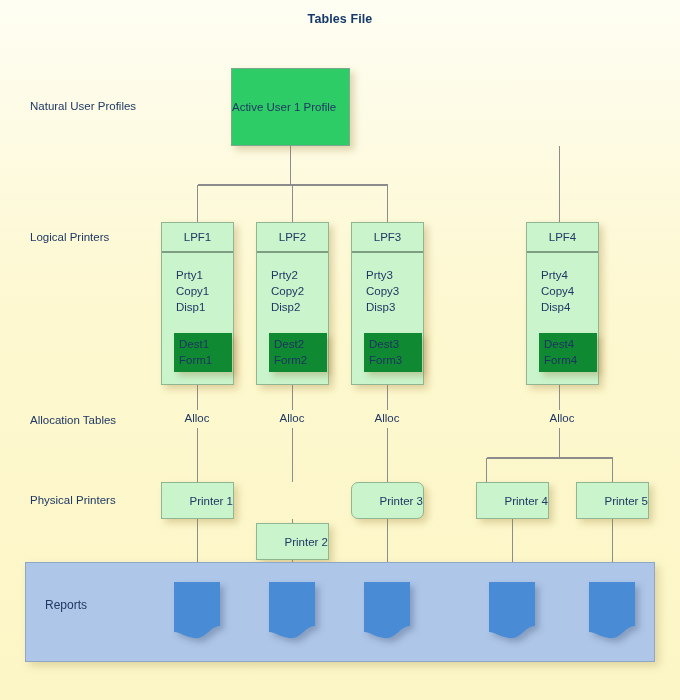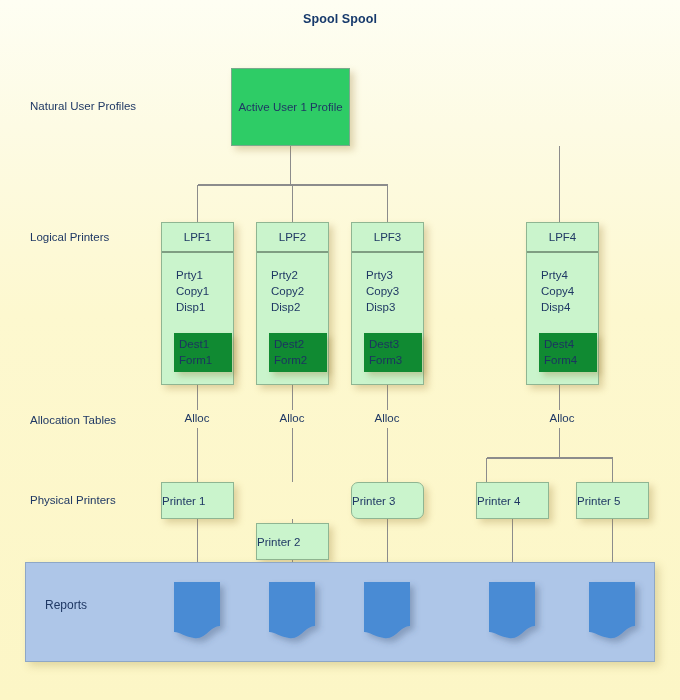--- a/index.html
+++ b/index.html
@@ -56,21 +56,21 @@
     box-shadow: 4px 4px 7px rgba(160,130,60,0.33);
   }
 
   
   .profile-box {
     position: absolute;
     background: #2ECC66;
     border: 1px solid #7aa98c;
     display: flex;
     align-items: center;
-    justify-content: center;
+    justify-content: flex-start;
     font-size: 11.5px;
     color: #1f3864;
     box-sizing: border-box;
   }
 
   
   .lpf-box {
     position: absolute;
     background: #CAF4CC;
     border: 1px solid #8fb592;
@@ -125,21 +125,21 @@
     white-space: nowrap;
   }
 
   
   .printer-box {
     position: absolute;
     background: #CAF4CC;
     border: 1px solid #8fb592;
     display: flex;
     align-items: center;
-    justify-content: flex-start;
+    justify-content: flex-end;
     font-size: 11.5px;
     color: #1f3864;
     box-sizing: border-box;
   }
 
   
   .reports-band {
     position: absolute;
     left: 25px;
     top: 562px;
@@ -162,21 +162,21 @@
     width: 46px;
     height: 58px;
   }
   .report-doc svg { display: block; overflow: visible; }
 </style>
 </head>
 <body>
 
 <div id="stage">
 
-  <div class="title">Spool Spool</div>
+  <div class="title">Tables File</div>
 
   <svg id="wires" viewBox="0 0 680 700" preserveAspectRatio="none">
     <g stroke="#8c8c8c" stroke-width="1.6" fill="none" shape-rendering="crispEdges">
 
       <path d="M290.5,146 L290.5,185"></path>
       <path d="M197.5,185 L387.5,185"></path>
       <path d="M197.5,185 L197.5,222"></path>
       <path d="M292.5,185 L292.5,222"></path>
       <path d="M387.5,185 L387.5,222"></path>
 

